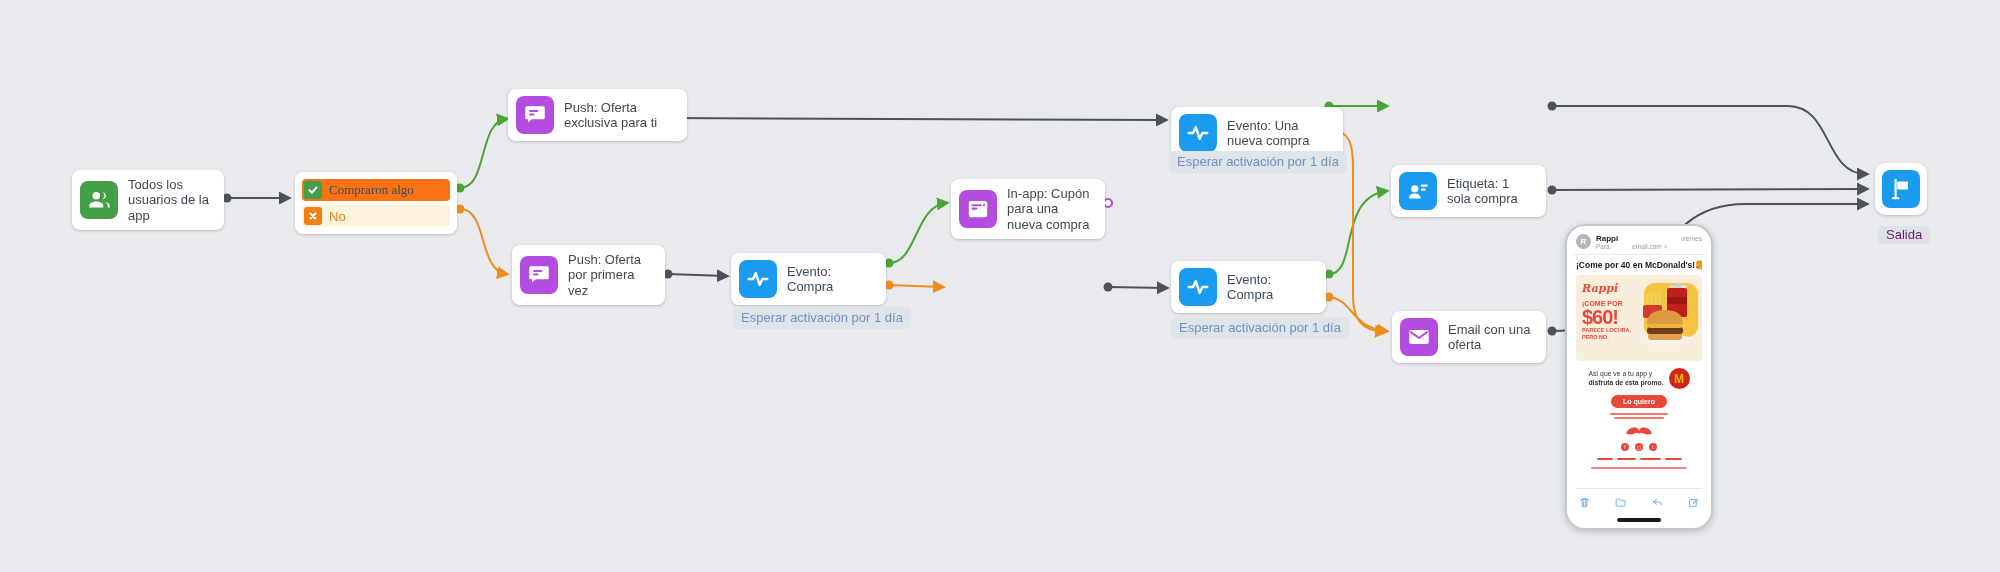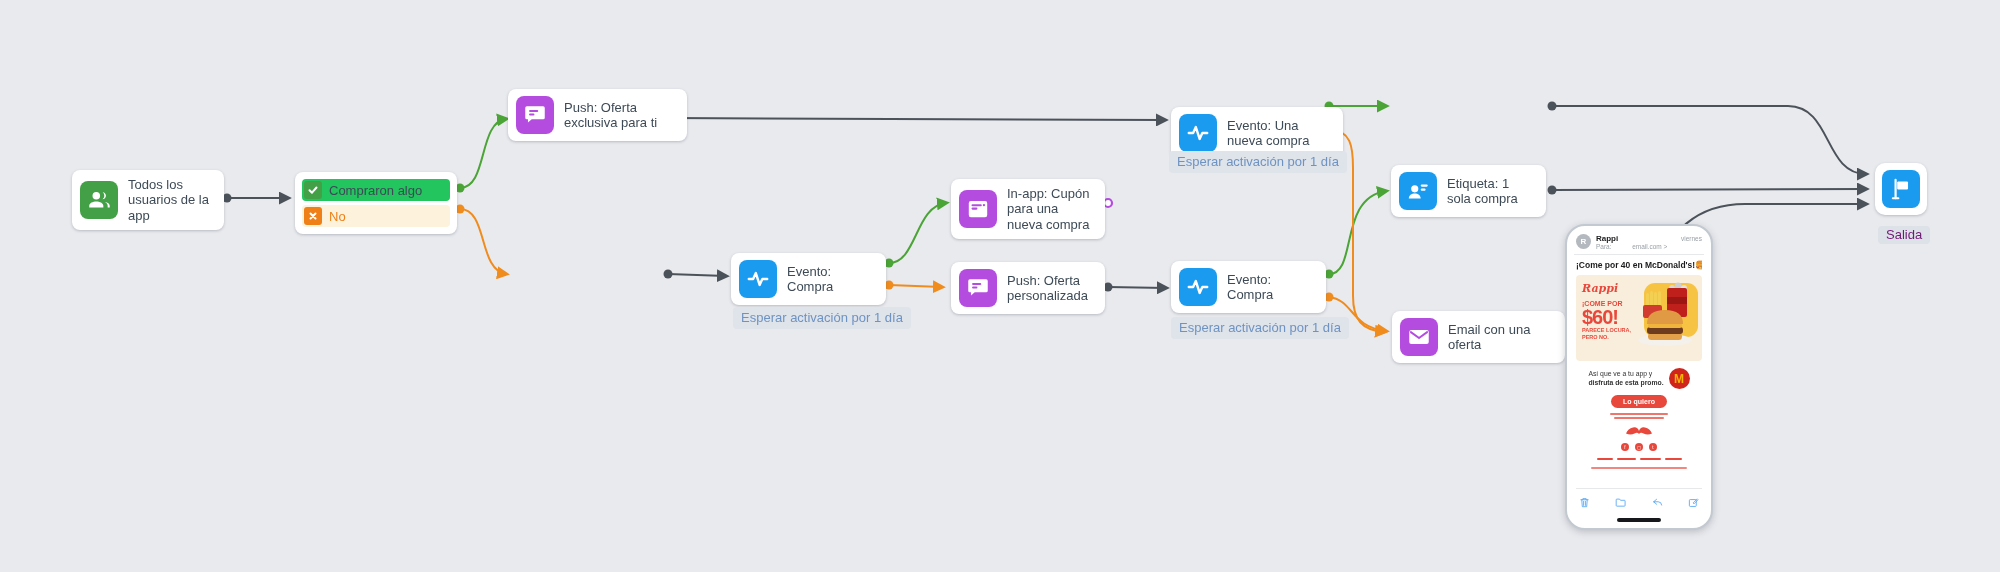--- a/index.html
+++ b/index.html
@@ -4,21 +4,21 @@
 <style>
   html,body{margin:0;padding:0;background:#e9eaee;}
   .canvas{position:relative;width:2000px;height:572px;background:#e9eaee;font-family:"Liberation Sans",sans-serif;overflow:hidden;}
   .edges{position:absolute;left:0;top:0;z-index:1;}
   .node{position:absolute;z-index:2;background:#fff;border-radius:8px;box-shadow:0 1px 3px rgba(55,65,80,.28);display:flex;align-items:center;gap:10px;padding:7px 10px 7px 8px;box-sizing:border-box;}
   .node .label{font-size:13px;line-height:1.18;color:#3d4a56;font-weight:500;}
   .icon-sq{width:38px;height:38px;border-radius:8px;flex:0 0 auto;display:flex;align-items:center;justify-content:center;}
   .bg-green{background:#43a047}.bg-purple{background:#b44ce0}.bg-blue{background:#1a9bef}
   .filter-node{flex-direction:column;align-items:stretch;gap:4px;padding:7px;}
   .frow{display:flex;align-items:center;gap:7px;border-radius:4px;padding:2px 8px 2px 2px;font-size:13px;font-weight:500;white-space:nowrap;}
-  .frow.yes{background:#22c55e;color:#3d4a56;}
+  .frow.yes{background:#f97316;color:#3d4a56;font-family:Liberation Serif, serif;}
   .frow.no{background:#fdf2dc;color:#ef8018;}
   .mini{width:18px;height:18px;border-radius:3px;display:flex;align-items:center;justify-content:center;flex:0 0 auto;}
   .mini.green{background:#43a047}.mini.orange{background:#ef8018}
   .wait-pill{position:absolute;z-index:2;background:#dfe3ea;color:#6e93c2;font-size:13px;padding:3px 8px 4px;border-radius:4px;white-space:nowrap;}
   .exit-node{position:absolute;width:52px;height:52px;background:#fff;border-radius:10px;box-shadow:0 1px 3px rgba(55,65,80,.28);display:flex;align-items:center;justify-content:center;z-index:2;}
   .exit-label{position:absolute;background:#dde1e8;color:#701a75;font-size:13px;padding:1px 8px 2px;border-radius:4px;z-index:2;}
   
   .phone{position:absolute;left:1565px;top:224px;width:148px;height:306px;background:#fff;border:2px solid #c3c9d0;border-radius:20px;box-shadow:0 2px 7px rgba(55,65,80,.25);z-index:5;box-sizing:border-box;padding:8px 9px 6px;display:flex;flex-direction:column;}
   .ph-header{display:flex;gap:5px;}
   .av{width:15px;height:15px;border-radius:50%;background:#b3b9bf;color:#fff;font-size:8px;font-weight:bold;display:flex;align-items:center;justify-content:center;flex:0 0 auto;}
@@ -135,20 +135,30 @@
     <span class="icon-sq bg-purple">
       <svg width="26" height="26" viewBox="0 0 24 24">
           <path fill="#fff" d="M4.5 4h15A1.5 1.5 0 0 1 21 5.5v9a1.5 1.5 0 0 1-1.5 1.5H9l-3.5 3v-3h-1A1.5 1.5 0 0 1 3 14.5v-9A1.5 1.5 0 0 1 4.5 4z"></path>
           <rect x="6.5" y="7.3" width="8.5" height="1.9" rx=".95" fill="#b44ce0"></rect>
           <rect x="6.5" y="10.6" width="5" height="1.9" rx=".95" fill="#b44ce0"></rect>
         </svg>
     </span>
     <span class="label">Push: Oferta exclusiva para ti</span>
   </div>
 
+  <div class="node" style="left:512px;top:245px;width:153px;">
+    <span class="icon-sq bg-purple">
+      <svg width="26" height="26" viewBox="0 0 24 24">
+          <path fill="#fff" d="M4.5 4h15A1.5 1.5 0 0 1 21 5.5v9a1.5 1.5 0 0 1-1.5 1.5H9l-3.5 3v-3h-1A1.5 1.5 0 0 1 3 14.5v-9A1.5 1.5 0 0 1 4.5 4z"></path>
+          <rect x="6.5" y="7.3" width="8.5" height="1.9" rx=".95" fill="#b44ce0"></rect>
+          <rect x="6.5" y="10.6" width="5" height="1.9" rx=".95" fill="#b44ce0"></rect>
+        </svg>
+    </span>
+    <span class="label">Push: Oferta por primera vez</span>
+  </div>
 
   <div class="node" style="left:731px;top:253px;width:155px;">
     <span class="icon-sq bg-blue">
       <svg width="26" height="26" viewBox="0 0 24 24">
           <path d="M3.5 12h4l2.5-5.5 3.5 11 2.5-5.5h4.5" stroke="#fff" stroke-width="2.2" fill="none" stroke-linecap="round" stroke-linejoin="round"></path>
         </svg>
     </span>
     <span class="label">Evento: Compra</span>
   </div>
   <div class="wait-pill" style="left:733px;top:307px;">Esperar activación por 1 día</div>
@@ -158,30 +168,20 @@
       <svg width="26" height="26" viewBox="0 0 24 24">
           <rect x="3.5" y="4.5" width="17" height="15" rx="2" fill="#fff"></rect>
           <rect x="6" y="7.5" width="9.5" height="1.9" rx=".95" fill="#b44ce0"></rect>
           <rect x="6" y="10.7" width="5.5" height="1.9" rx=".95" fill="#b44ce0"></rect>
           <circle cx="17.5" cy="8.4" r="1.1" fill="#b44ce0"></circle>
         </svg>
     </span>
     <span class="label">In-app: Cupón para una nueva compra</span>
   </div>
 
-  <div class="node" style="left:951px;top:262px;width:154px;">
-    <span class="icon-sq bg-purple">
-      <svg width="26" height="26" viewBox="0 0 24 24">
-          <path fill="#fff" d="M4.5 4h15A1.5 1.5 0 0 1 21 5.5v9a1.5 1.5 0 0 1-1.5 1.5H9l-3.5 3v-3h-1A1.5 1.5 0 0 1 3 14.5v-9A1.5 1.5 0 0 1 4.5 4z"></path>
-          <rect x="6.5" y="7.3" width="8.5" height="1.9" rx=".95" fill="#b44ce0"></rect>
-          <rect x="6.5" y="10.6" width="5" height="1.9" rx=".95" fill="#b44ce0"></rect>
-        </svg>
-    </span>
-    <span class="label">Push: Oferta personalizada</span>
-  </div>
 
   <div class="node" style="left:1171px;top:261px;width:155px;">
     <span class="icon-sq bg-blue">
       <svg width="26" height="26" viewBox="0 0 24 24">
           <path d="M3.5 12h4l2.5-5.5 3.5 11 2.5-5.5h4.5" stroke="#fff" stroke-width="2.2" fill="none" stroke-linecap="round" stroke-linejoin="round"></path>
         </svg>
     </span>
     <span class="label">Evento: Compra</span>
   </div>
   <div class="wait-pill" style="left:1171px;top:317px;">Esperar activación por 1 día</div>
@@ -202,21 +202,21 @@
       <svg width="26" height="26" viewBox="0 0 24 24">
           <circle cx="9" cy="10" r="3.3" fill="#fff"></circle>
           <path d="M3.5 19c0-3 2.6-4.7 5.5-4.7s5.5 1.7 5.5 4.7z" fill="#fff"></path>
           <rect x="14.5" y="6" width="6.5" height="2" rx="1" fill="#fff"></rect>
           <rect x="14.5" y="9.8" width="4.5" height="2" rx="1" fill="#fff"></rect>
         </svg>
     </span>
     <span class="label">Etiqueta: 1 sola compra</span>
   </div>
 
-  <div class="node" style="left:1392px;top:311px;width:173px;">
+  <div class="node" style="left:1392px;top:311px;width:154px;">
     <span class="icon-sq bg-purple">
       <svg width="26" height="26" viewBox="0 0 24 24">
           <rect x="3" y="5.5" width="18" height="13" rx="2" fill="#fff"></rect>
           <path d="M4.5 7.5 L12 13 L19.5 7.5" stroke="#b44ce0" stroke-width="1.8" fill="none" stroke-linecap="round" stroke-linejoin="round"></path>
         </svg>
     </span>
     <span class="label">Email con una oferta</span>
   </div>
 
   <div class="exit-node" style="left:1875px;top:163px;">

